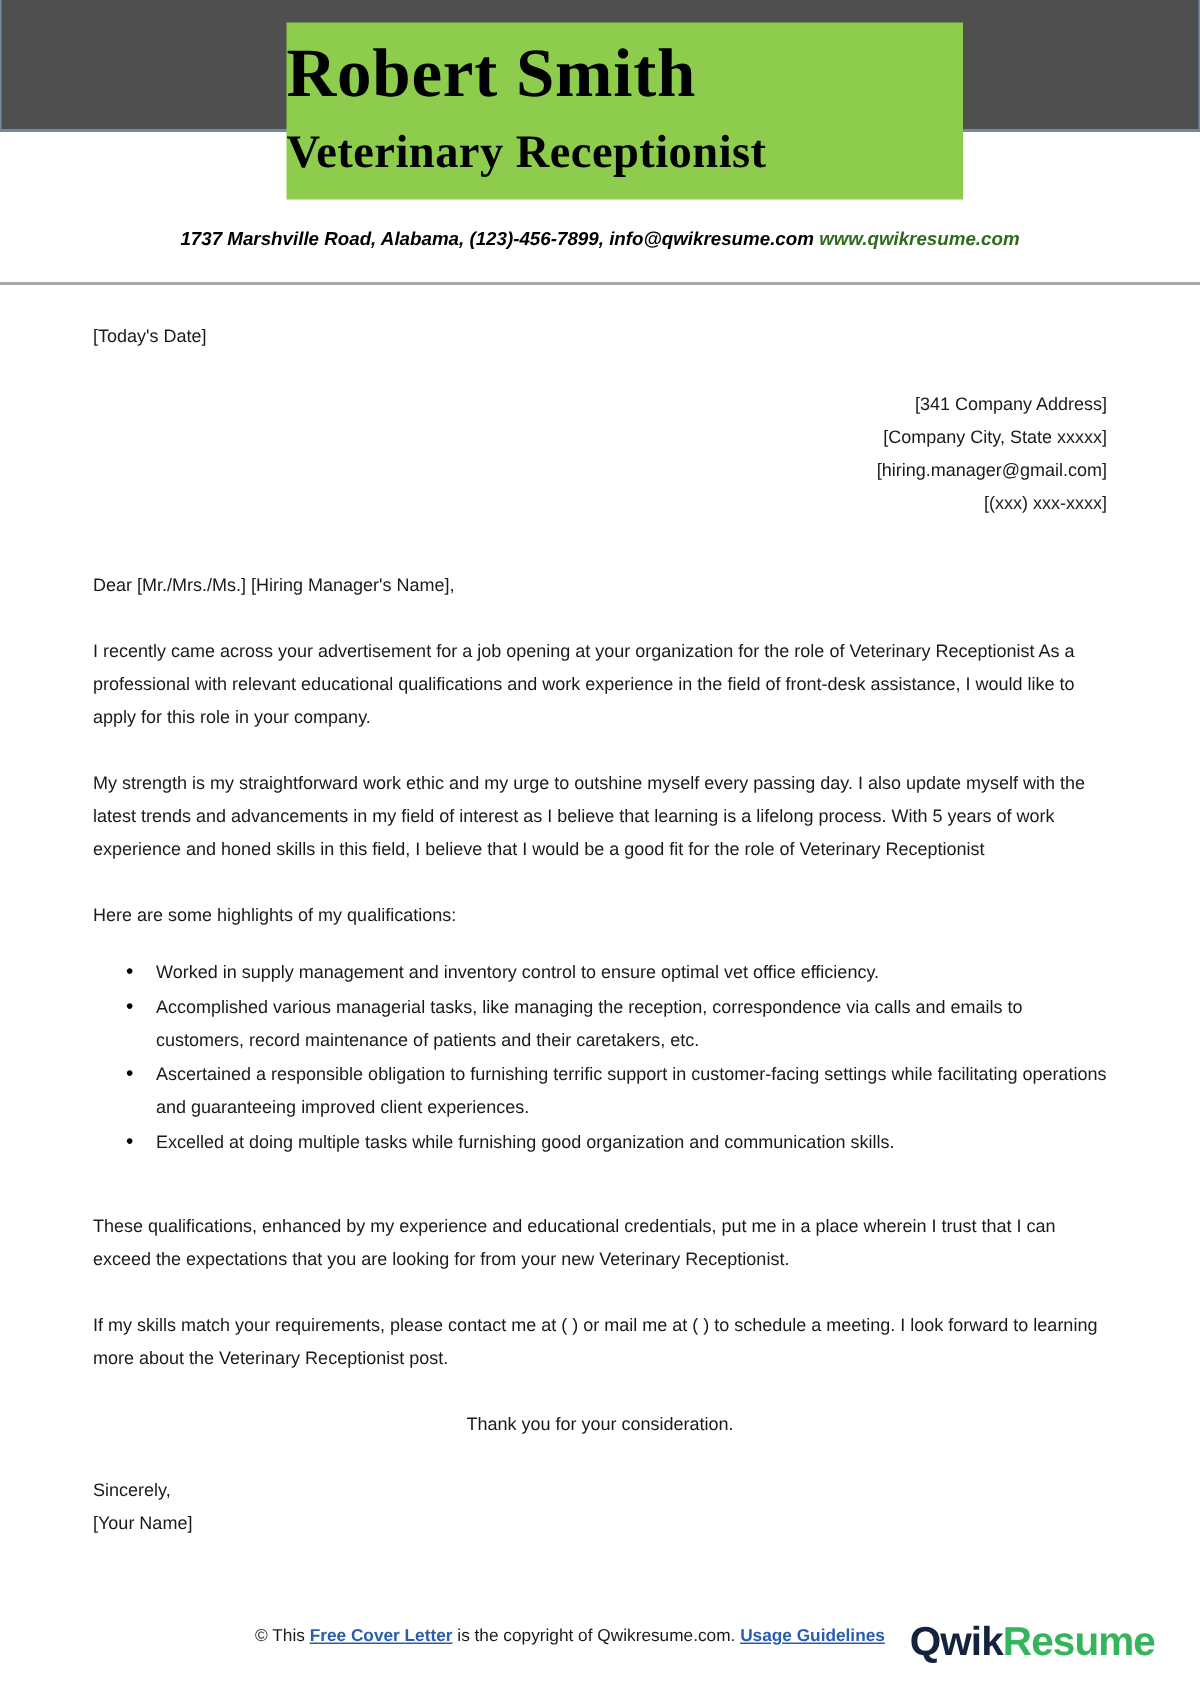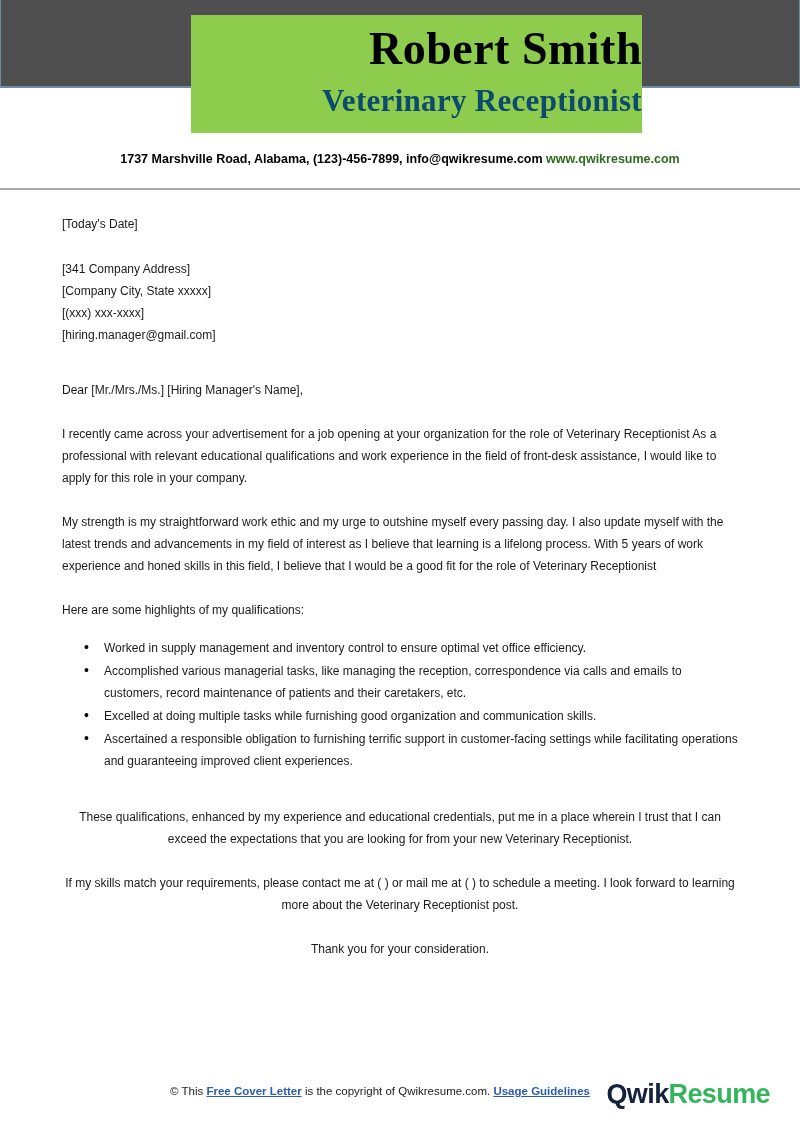--- a/index.html
+++ b/index.html
@@ -30,56 +30,57 @@
     border-right: 1px solid #6f8ba4;
   }
 
   .name-box {
     position: absolute;
     top: 15px;
     left: 191px;
     width: 451px;
     height: 118px;
     background: #8dcc4c;
-    text-align: right;
+    text-align: left;
     z-index: 5;
     padding-top: 4px;
   }
 
   .applicant-name {
     font-family: "Liberation Serif", "DejaVu Serif", serif;
     font-weight: bold;
     font-size: 46px;
     line-height: 60px;
     color: #000000;
     letter-spacing: 0.5px;
     white-space: nowrap;
   }
 
   .applicant-title {
     font-family: "Liberation Serif", "DejaVu Serif", serif;
     font-weight: bold;
     font-size: 31px;
     line-height: 44px;
-    color: #0c4a6e;
+    color: #000000;
     letter-spacing: 0.3px;
     white-space: nowrap;
   }
 
   
   .contact-line {
     position: absolute;
     top: 152px;
     left: 0;
     width: 800px;
     text-align: center;
     font-size: 12.5px;
     font-weight: bold;
     color: #000000;
     white-space: nowrap;
+    font-style: italic;
   }
 
   .contact-web {
     color: #2f6b1f;
     font-weight: bold;
   }
 
   .header-rule {
     position: absolute;
     top: 188px;
@@ -99,20 +100,21 @@
     line-height: 21.5px;
     color: #1a1a1a;
   }
 
   .date-line {
     margin-bottom: 22px;
   }
 
   .recipient-block {
     margin-bottom: 34px;
+    text-align: right;
   }
 
   .recipient-block div {
     line-height: 22px;
   }
 
   .salutation {
     margin-bottom: 22px;
   }
 
@@ -142,21 +144,21 @@
 
   ul.highlights li::before {
     content: "\2022";
     position: absolute;
     left: 22px;
     top: -1px;
     font-size: 14px;
     color: #000000;
   }
 
-  .closing-para { margin-bottom: 22px; line-height: 22px; text-align: center; }
+  .closing-para { margin-bottom: 22px; line-height: 22px; }
 
   .thanks { margin-bottom: 22px; line-height: 22px; text-align: center; }
 
   .signoff div { line-height: 22px; }
 
   
   .footer {
     position: absolute;
     bottom: 0;
     left: 0;
@@ -214,45 +216,49 @@
 
 <div class="header-rule"></div>
 
 <div class="letter-body">
 
   <div class="date-line">[Today's Date]</div>
 
   <div class="recipient-block">
     <div>[341 Company Address]</div>
     <div>[Company City, State xxxxx]</div>
+    <div>[hiring.manager@gmail.com]</div>
     <div>[(xxx) xxx-xxxx]</div>
-    <div>[hiring.manager@gmail.com]</div>
   </div>
 
   <div class="salutation">Dear [Mr./Mrs./Ms.] [Hiring Manager's Name],</div>
 
   <div class="para">I recently came across your advertisement for a job opening at your organization for the role of Veterinary Receptionist As a professional with relevant educational qualifications and work experience in the field of front-desk assistance, I would like to apply for this role in your company.</div>
 
   <div class="para">My strength is my straightforward work ethic and my urge to outshine myself every passing day. I also update myself with the latest trends and advancements in my field of interest as I believe that learning is a lifelong process. With 5 years of work experience and honed skills in this field, I believe that I would be a good fit for the role of Veterinary Receptionist</div>
 
   <div class="para-tight">Here are some highlights of my qualifications:</div>
 
   <ul class="highlights">
     <li>Worked in supply management and inventory control to ensure optimal vet office efficiency.</li>
     <li>Accomplished various managerial tasks, like managing the reception, correspondence via calls and emails to customers, record maintenance of patients and their caretakers, etc.</li>
+    <li>Ascertained a responsible obligation to furnishing terrific support in customer-facing settings while facilitating operations and guaranteeing improved client experiences.</li>
     <li>Excelled at doing multiple tasks while furnishing good organization and communication skills.</li>
-    <li>Ascertained a responsible obligation to furnishing terrific support in customer-facing settings while facilitating operations and guaranteeing improved client experiences.</li>
   </ul>
 
   <div class="closing-para">These qualifications, enhanced by my experience and educational credentials, put me in a place wherein I trust that I can exceed the expectations that you are looking for from your new Veterinary Receptionist.</div>
 
   <div class="closing-para">If my skills match your requirements, please contact me at ( ) or mail me at ( ) to schedule a meeting. I look forward to learning more about the Veterinary Receptionist post.</div>
 
   <div class="thanks">Thank you for your consideration.</div>
 
+  <div class="signoff">
+    <div>Sincerely,</div>
+    <div>[Your Name]</div>
+  </div>
 
 </div>
 
 <div class="footer">
   <div class="footer-text">
     <span>© This</span>
     <span class="footer-link">Free Cover Letter</span>
     <span>is the copyright of Qwikresume.com.</span>
     <span class="footer-link">Usage Guidelines</span>
   </div>

